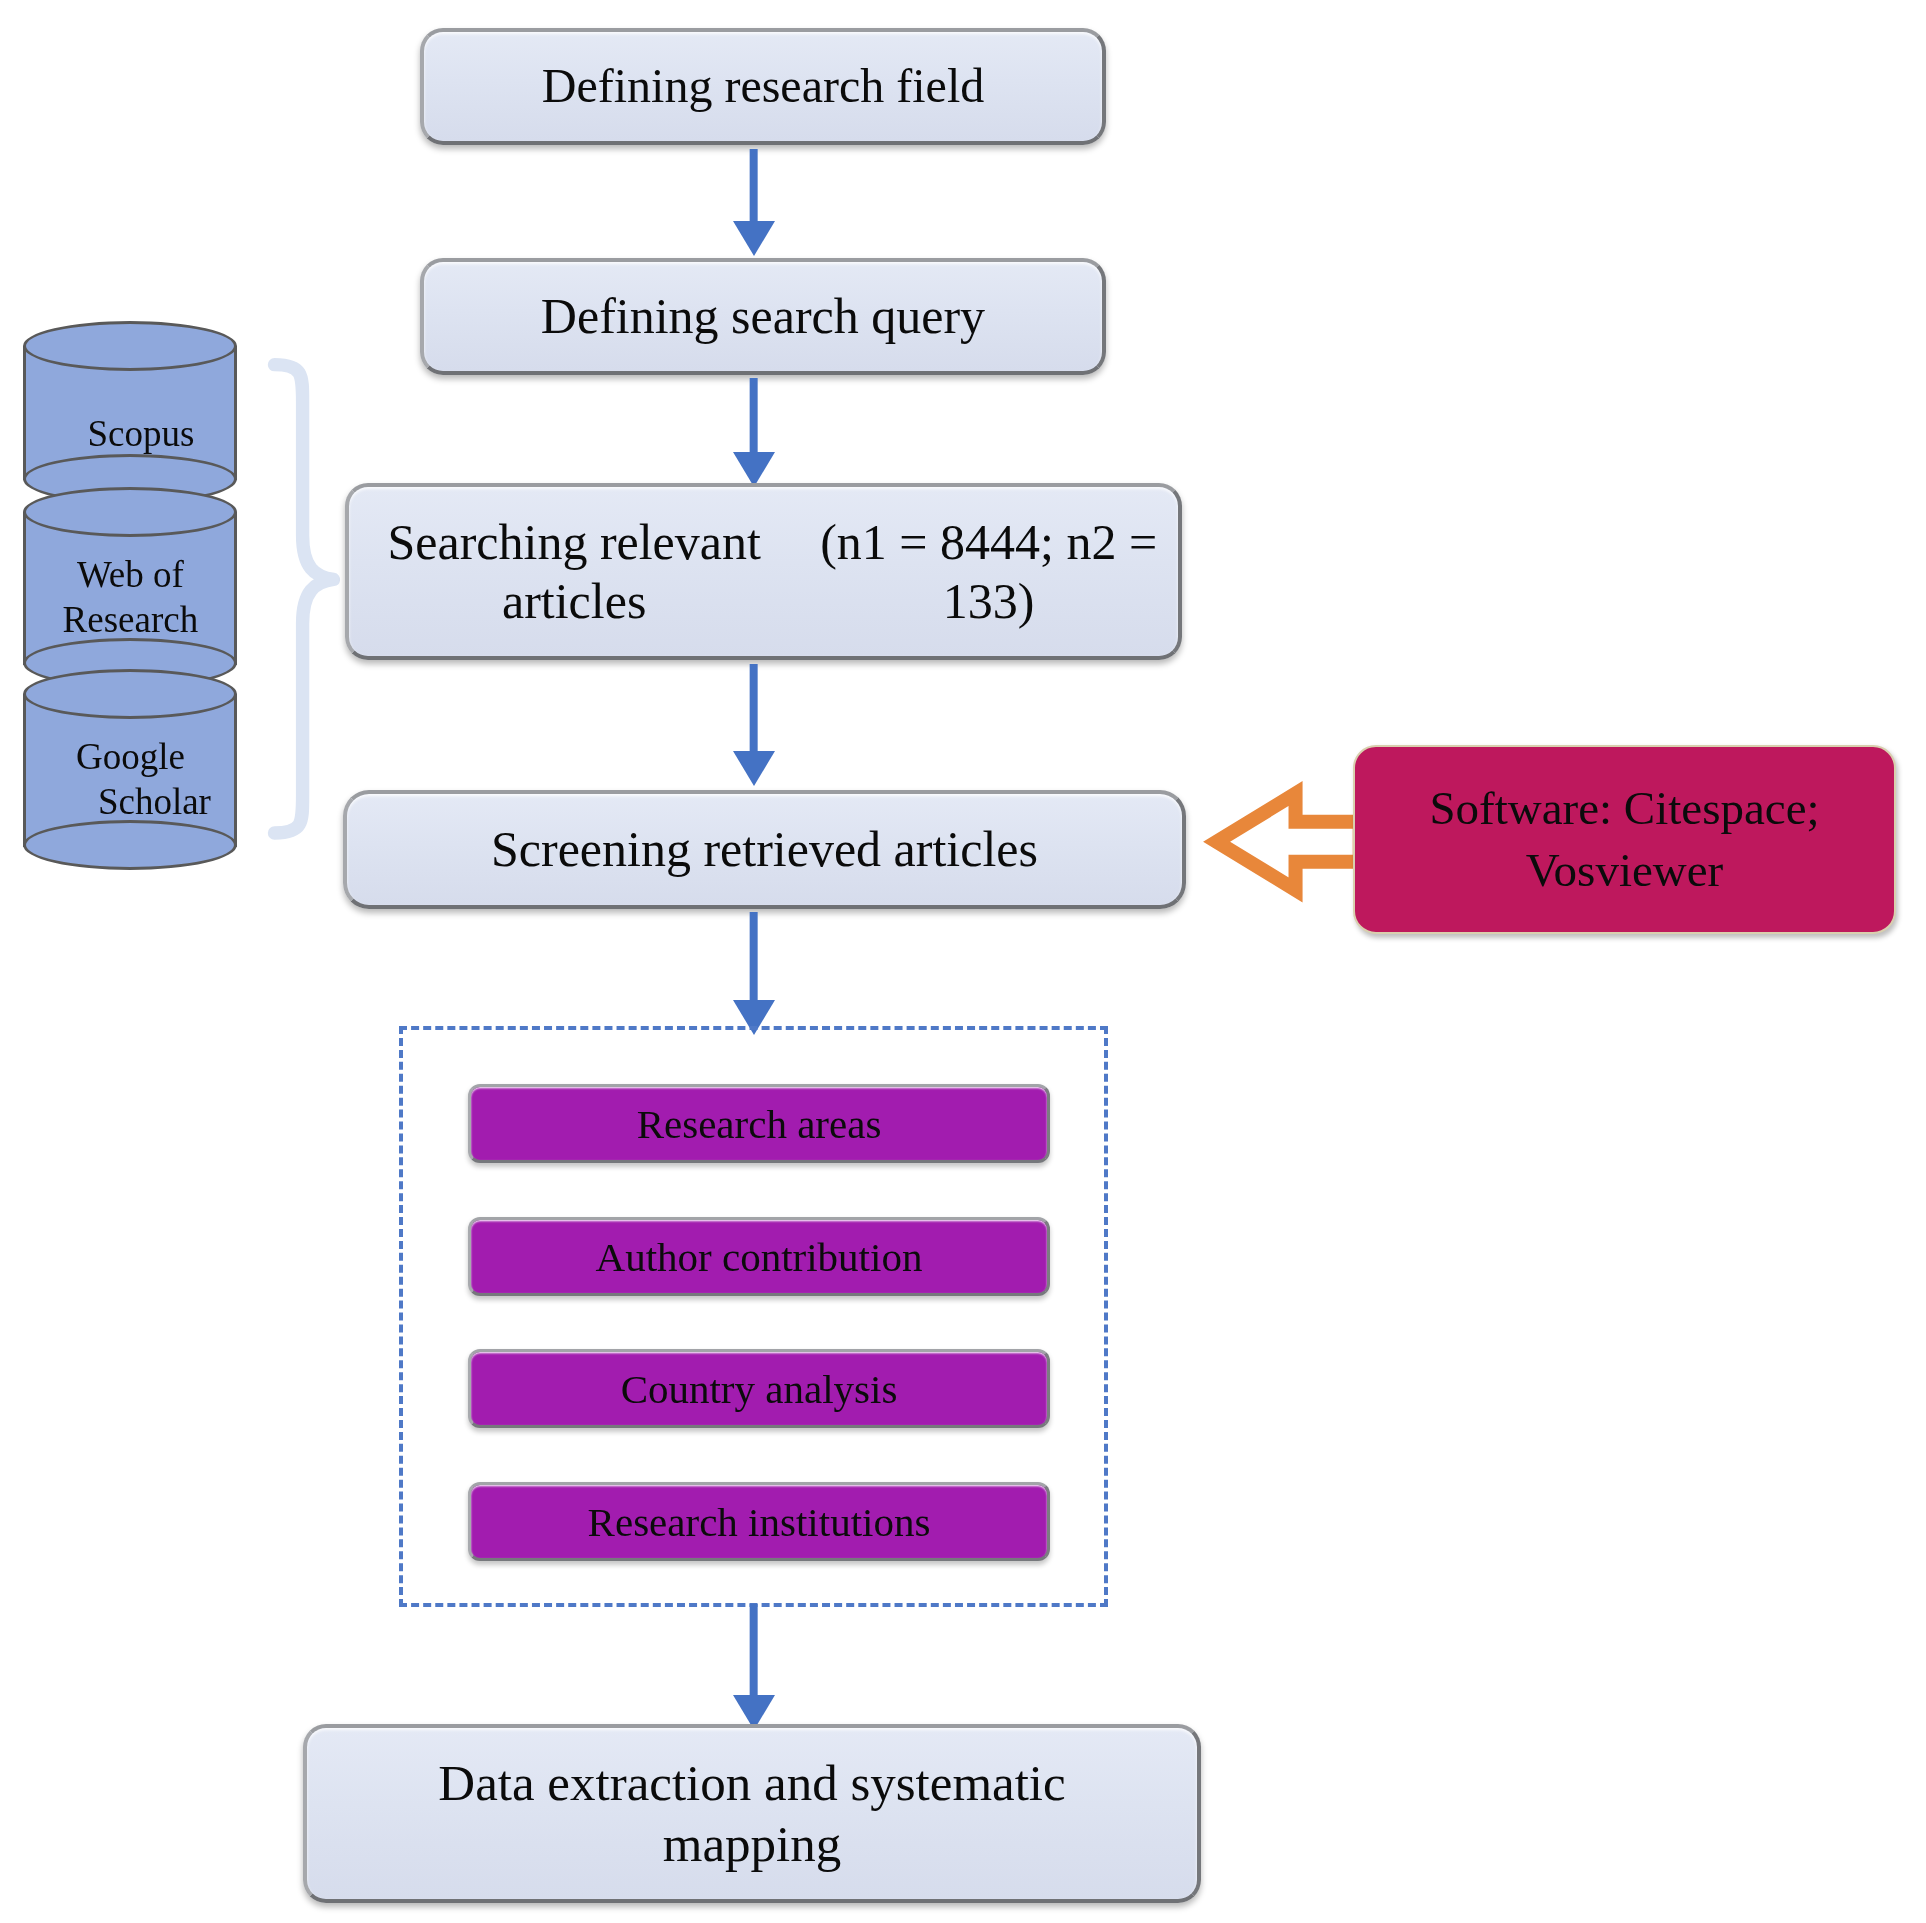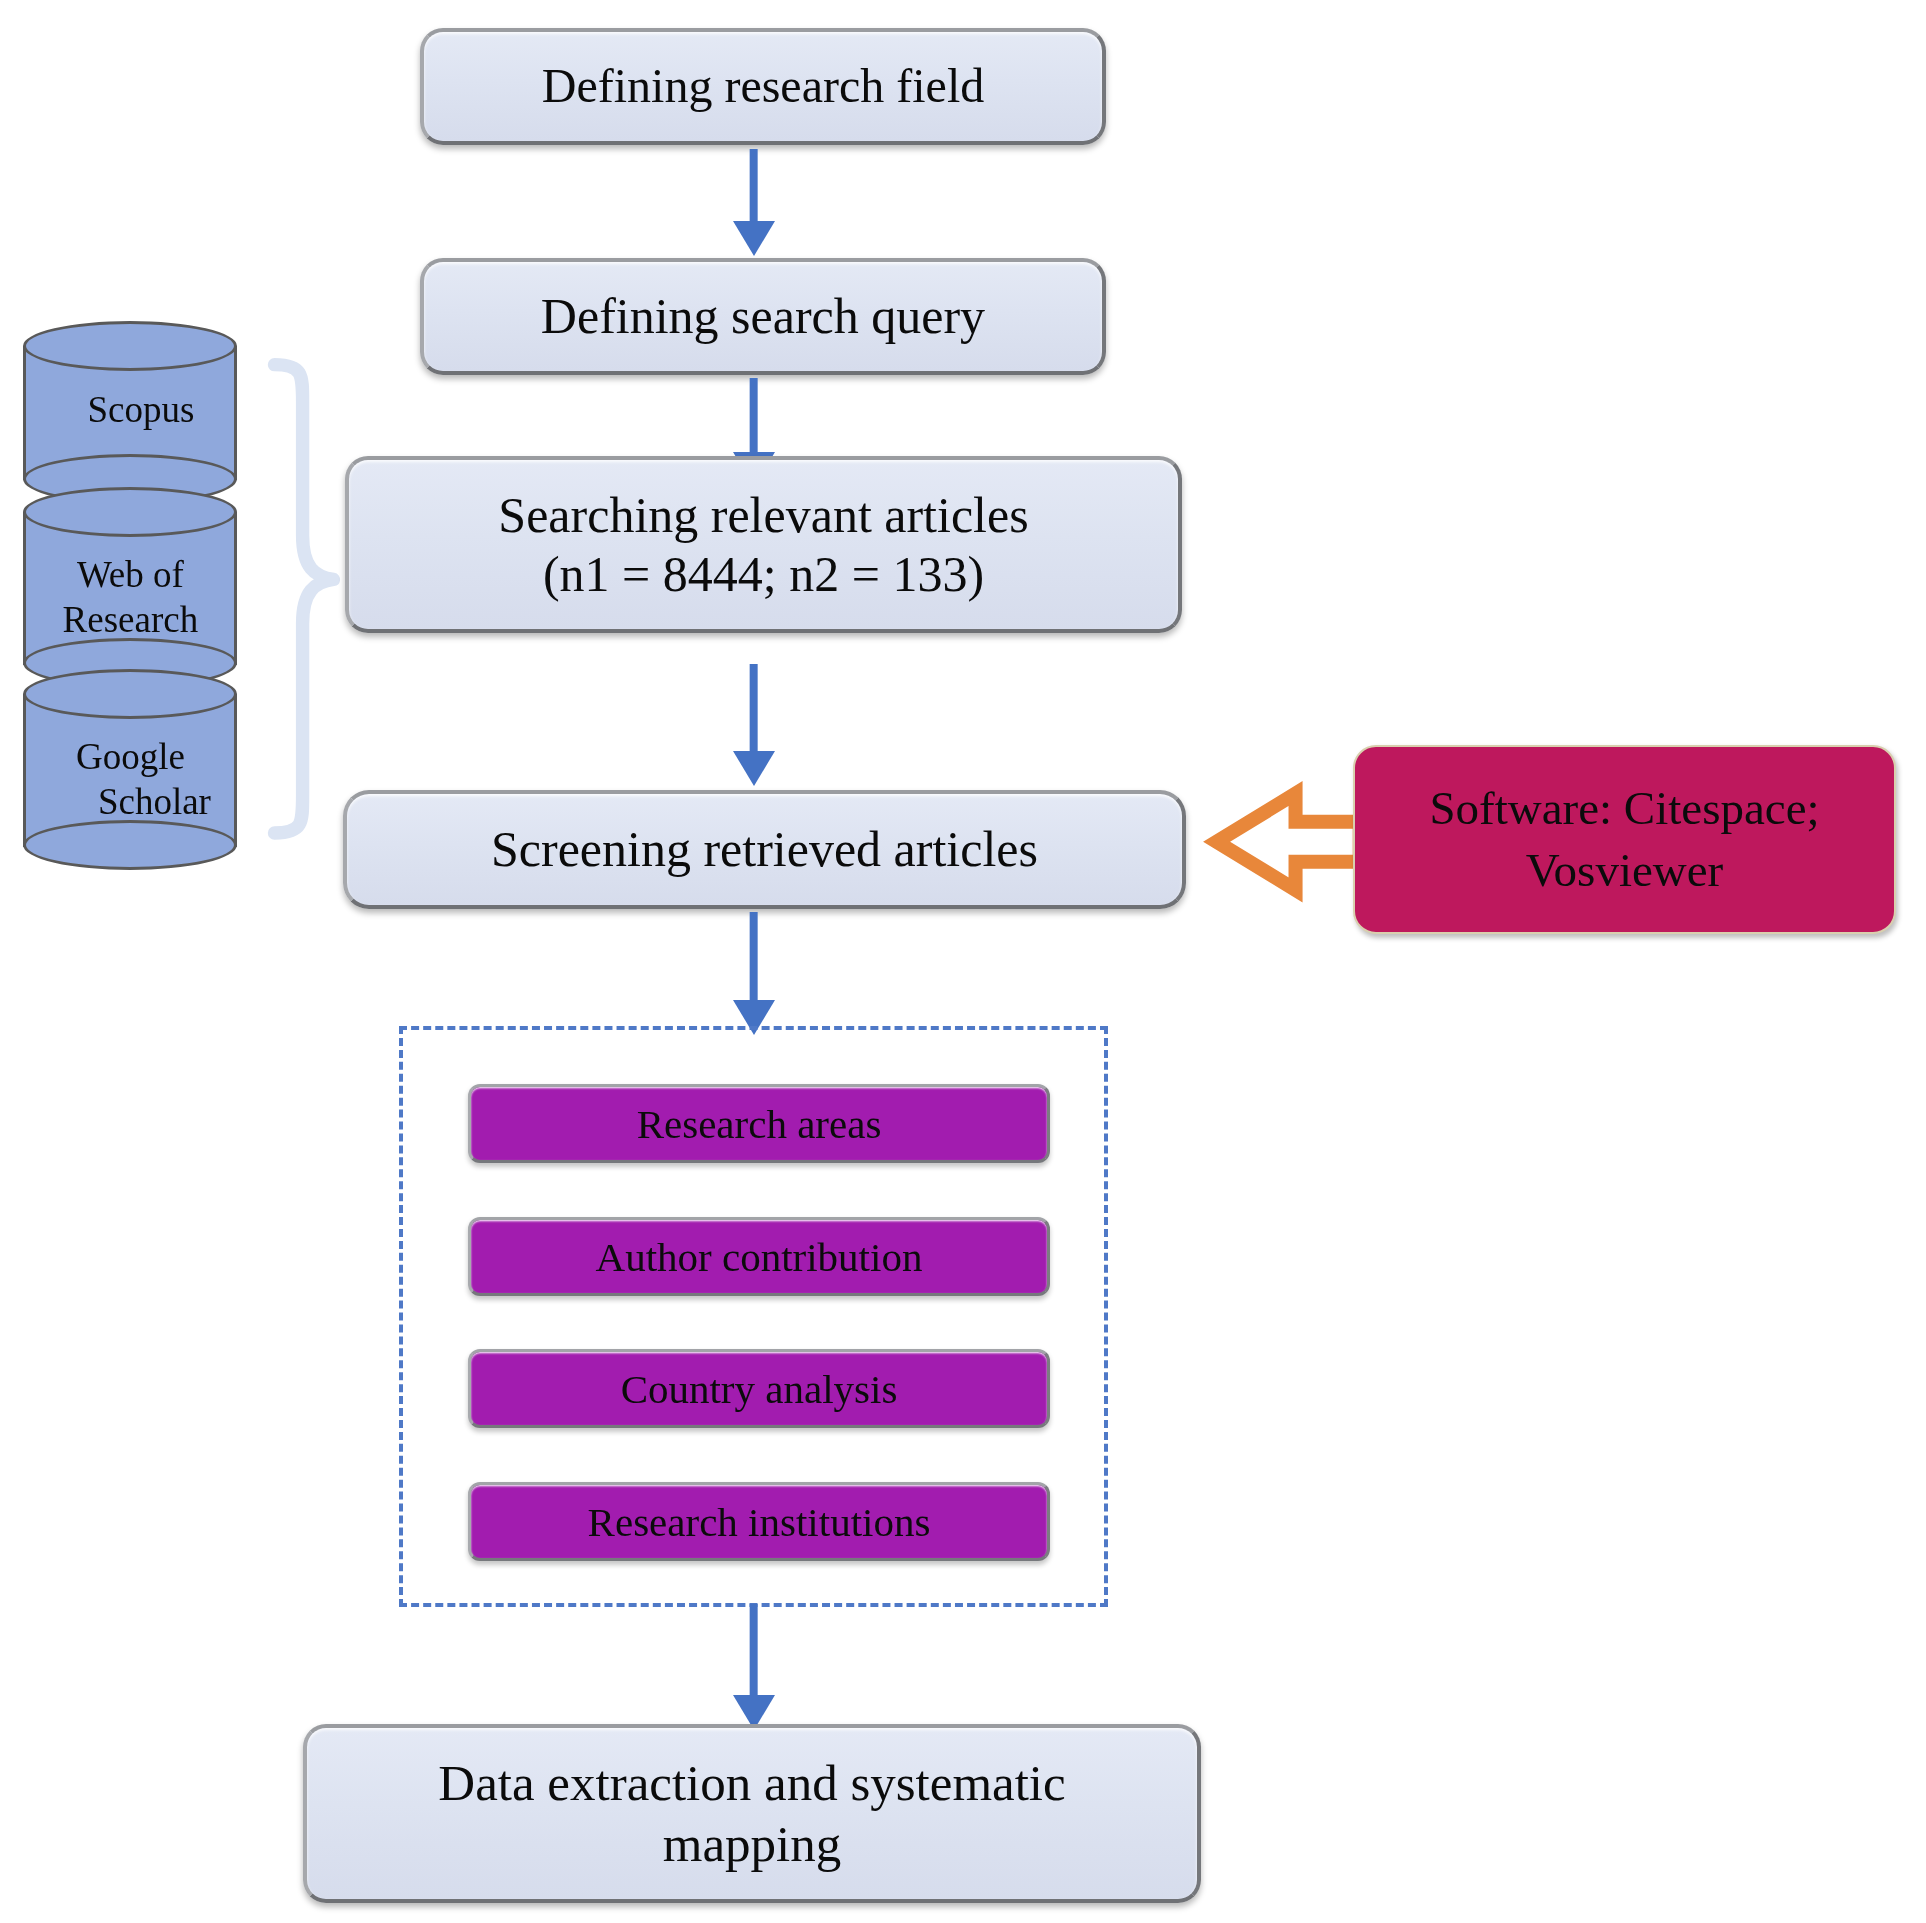--- a/index.html
+++ b/index.html
@@ -110,21 +110,21 @@
              L 1936 1330
              Z" fill="#ffffff" stroke="#e8873a" stroke-width="21" stroke-linejoin="miter"></path>
   </svg>
 
   <div>
 
     <div class="cyl" style="left:23.4px;top:321px;width:214px;height:182px;">
       <div class="body" style="top:25px;height:134px;"></div>
       <div class="bot" style="top:133px;"></div>
       <div class="top" style="top:0px;"></div>
-      <div class="label" style="top:68px;font-size:37px;margin-left:21px;">Scopus</div>
+      <div class="label" style="top:92px;font-size:37px;margin-left:21px;">Scopus</div>
     </div>
 
     <div class="cyl" style="left:23.4px;top:487px;width:214px;height:201px;">
       <div class="body" style="top:25px;height:153px;"></div>
       <div class="bot" style="top:151px;"></div>
       <div class="top" style="top:0px;"></div>
       <div class="label" style="top:67px;font-size:37px;">Web  of</div>
       <div class="label" style="top:112px;font-size:37px;">Research</div>
     </div>
 
@@ -149,21 +149,21 @@
 
   <div class="flowbox" style="left:420px;top:258px;width:686px;height:117px;font-size:50px;">
     <span class="txt">Defining search query</span>
   </div>
 
   <div class="arrow-v" style="left:733px;top:378px;width:41px;height:110px;">
     <div class="shaft" style="height:75px;"></div>
     <div class="head" style="top:74px;border-top:35px solid #4472c4;"></div>
   </div>
 
-  <div class="flowbox" style="left:345px;top:456px;width:837px;height:177px;font-size:50px;flex-direction:column;">
+  <div class="flowbox" style="left:345px;top:483px;width:837px;height:177px;font-size:50px;">
     <span class="txt">Searching relevant articles</span>
     <span class="txt">(n1 = 8444; n2 = 133)</span>
   </div>
 
   <div class="arrow-v" style="left:733px;top:664px;width:41px;height:124px;">
     <div class="shaft" style="height:88px;"></div>
     <div class="head" style="top:87px;border-top:35px solid #4472c4;"></div>
   </div>
 
   <div class="flowbox" style="left:343px;top:790px;width:843px;height:119px;font-size:50px;border-radius:26px;">

